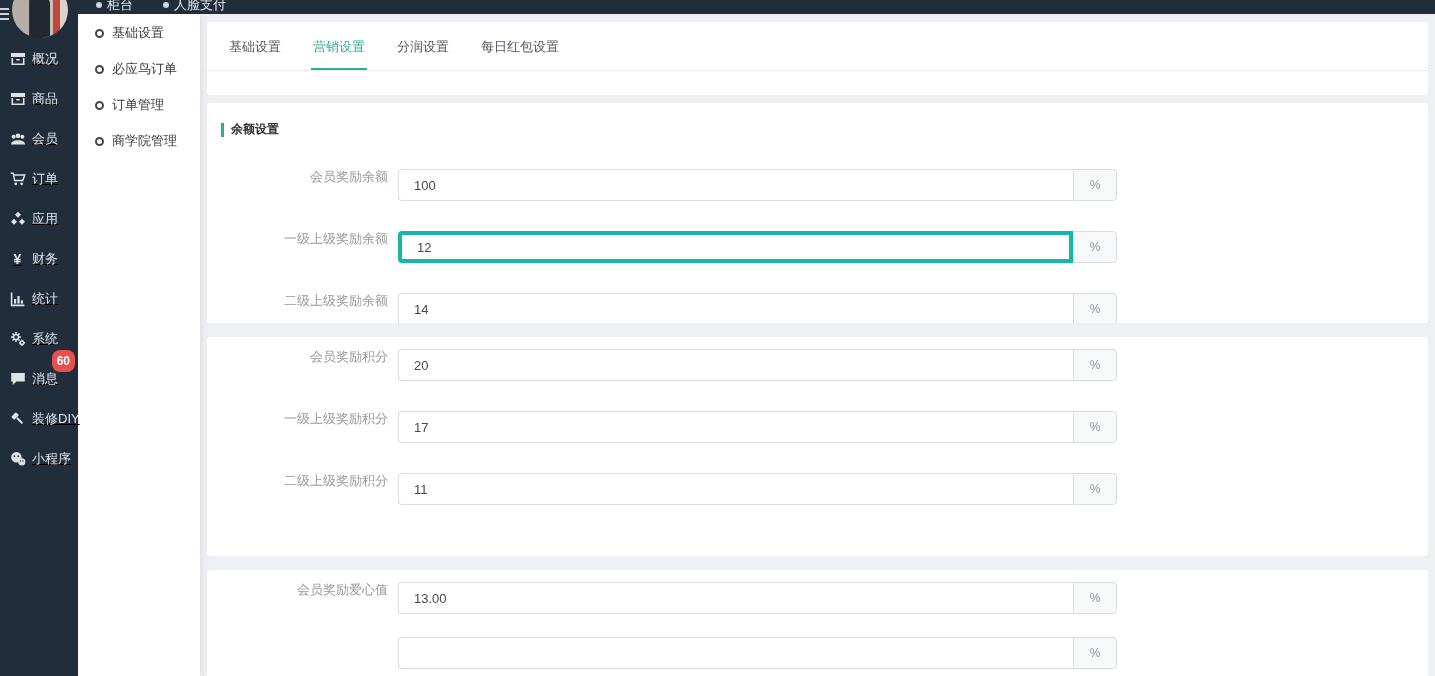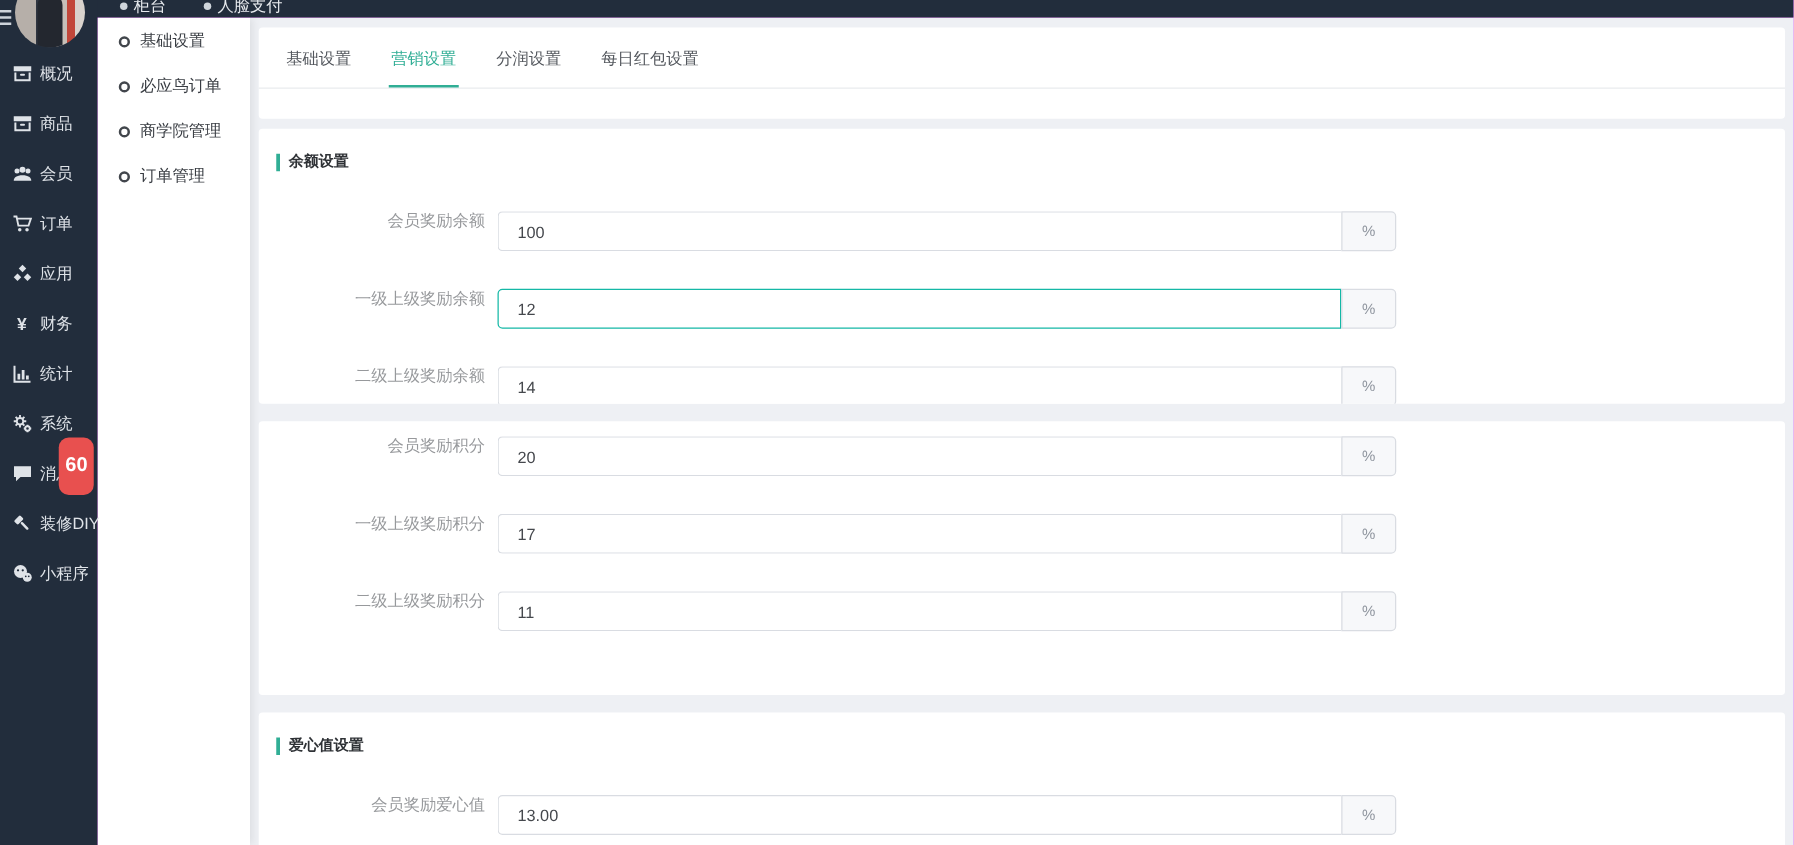--- a/index.html
+++ b/index.html
@@ -14,26 +14,26 @@
   .topbar-item-1 { left:96px; }
   .topbar-item-2 { left:163px; }
 
   
   .sidebar { position:absolute; left:0; top:0; width:78px; height:676px; background:#222d3c; z-index:30; }
   .hamburger { position:absolute; left:-4px; top:8px; width:14px; height:14px; }
   .hamburger i { display:block; width:13px; height:2px; background:#cdd3da; margin:0 0 3px; }
   .avatar { position:absolute; left:12px; top:-18px; width:56px; height:56px; border-radius:50%; overflow:hidden;
             background:linear-gradient(90deg,#b6afa9 0%,#b6afa9 30%,#2f3540 30%,#3a4250 58%,#c7c0b9 58%,#c7c0b9 74%,#c2473a 74%,#c2473a 86%,#d9d3cd 86%); }
   .avatar::after { content:""; position:absolute; left:18px; top:14px; width:20px; height:42px; background:#23272f; border-radius:8px 8px 0 0; }
-  .nav { position:absolute; left:0; top:39px; width:78px; }
+  .nav { position:absolute; left:0; top:39px; width:78px;text-decoration:underline; }
   .nav-item { position:relative; height:40px; display:flex; align-items:center; padding-left:9px; color:#dfe3e8; font-size:13px; cursor:pointer; white-space:nowrap; }
   .nav-item .nav-icon { width:17px; height:17px; display:inline-flex; align-items:center; justify-content:center; margin-right:6px; flex:none; }
   .nav-item .nav-icon svg { width:16px; height:16px; }
   .nav-item .yen { font-size:14px; font-weight:bold; color:#dfe3e8; }
-  .nav-badge { position:absolute; right:3px; top:-9px; background:#e8504f; color:#fff; font-size:16px; line-height:14px; padding:16px 5px; border-radius:8px; font-weight:bold; }
+  .nav-badge { position:absolute; right:3px; top:-9px; background:#e8504f; color:#fff; font-size:12px; line-height:14px; padding:4px 5px; border-radius:8px; font-weight:bold; }
 
   
   .submenu { position:absolute; left:78px; top:14px; width:122px; height:662px; background:#fff; box-shadow:2px 0 6px rgba(0,0,0,.07); z-index:10; padding-top:1px; }
   .submenu-item { height:36px; display:flex; align-items:center; padding-left:17px; font-size:13px; color:#383c42; cursor:pointer; white-space:nowrap; }
   .submenu-item .ring { width:9px; height:9px; border:2px solid #42464c; border-radius:50%; margin-right:8px; flex:none; }
 
   
   .main { position:absolute; left:200px; top:14px; width:1235px; height:662px; background:#eef0f4; }
   .card { position:absolute; left:7px; width:1221px; background:#fff; border-radius:3px; }
   .tabs-card { top:8px; height:73px; }
@@ -47,21 +47,21 @@
   .sec-2 { top:556px; height:170px; }
   .sec-title { display:flex; align-items:center; margin:18px 0 19px 14px; }
   .sec-title .bar { width:3px; height:14px; background:#30ae95; margin-right:7px; }
   .sec-title .txt { font-size:12px; font-weight:bold; color:#2f3236; }
 
   .form-row { display:flex; align-items:center; height:40px; margin:0 0 22px 11px; }
   .sec-2 .form-row { margin-bottom:15px; }
   .form-label { width:170px; text-align:right; font-size:13px; color:#97999c; margin-right:10px; flex:none; }
   .input-group { display:flex; height:32px;margin-top:16px; }
   .input-group input { width:675px; height:32px; border:1px solid #d9dce2; border-right:none; border-radius:4px 0 0 4px; padding:0 15px; font-size:13px; color:#45484d; outline:none; font-family:inherit; background:#fff; }
-  .input-group input.focused { border:1px solid #14b8a6; }
+  .input-group input.focused { border:4px solid #14b8a6; }
   .input-addon { width:44px; height:32px; background:#f7f8fa; border:1px solid #d9dce2; border-radius:0 4px 4px 0; display:flex; align-items:center; justify-content:center; font-size:12px; color:#8f959e; }
 </style>
 </head>
 <body>
 
 <div class="stage">
 
   <div class="topbar">
       <div class="topbar-item topbar-item-1">
         <span class="dot"></span>
@@ -202,25 +202,25 @@
       <div class="submenu-item">
         <span class="ring"></span>
         <span>基础设置</span>
       </div>
       <div class="submenu-item">
         <span class="ring"></span>
         <span>必应鸟订单</span>
       </div>
       <div class="submenu-item">
         <span class="ring"></span>
-        <span>商学院管理</span>
+        <span>订单管理</span>
       </div>
       <div class="submenu-item">
         <span class="ring"></span>
-        <span>订单管理</span>
+        <span>商学院管理</span>
       </div>
     </div>
 
   <div class="main">
     <div class="card tabs-card">
       <div class="tabs-row">
           <div class="tab">基础设置</div>
           <div class="tab active">营销设置</div>
           <div class="tab">分润设置</div>
           <div class="tab">每日红包设置</div>
@@ -271,24 +271,20 @@
           </div>
           <div class="form-row">
             <div class="form-label">二级上级奖励积分</div>
             <div class="input-group">
               <input class="" type="text" value="11" style="">
               <span class="input-addon">%</span>
             </div>
           </div>
         </div>
         <div class="card section sec-2">
-          <div class="sec-title">
-            <span class="bar"></span>
-            <span class="txt">爱心值设置</span>
-          </div>
           <div class="form-row">
             <div class="form-label">会员奖励爱心值</div>
             <div class="input-group">
               <input class="" type="text" value="13.00" style="">
               <span class="input-addon">%</span>
             </div>
           </div>
           <div class="form-row">
             <div class="form-label"></div>
             <div class="input-group">

